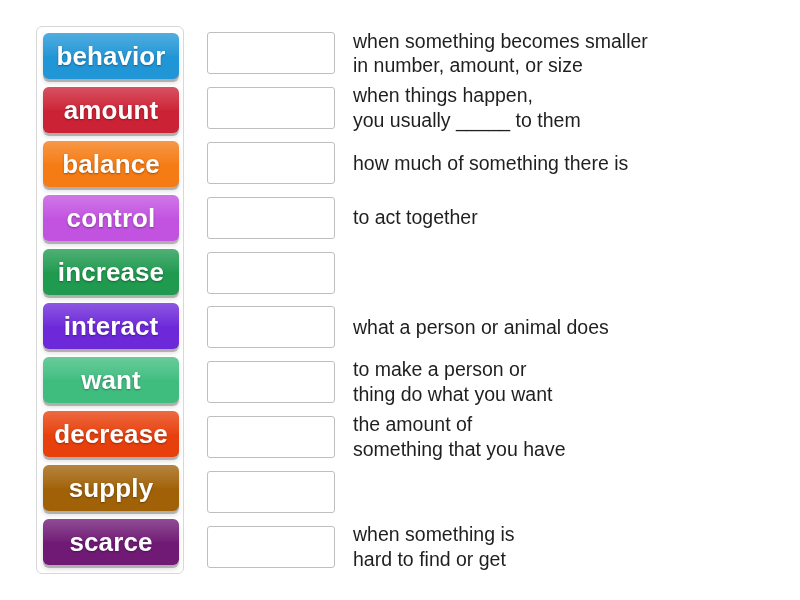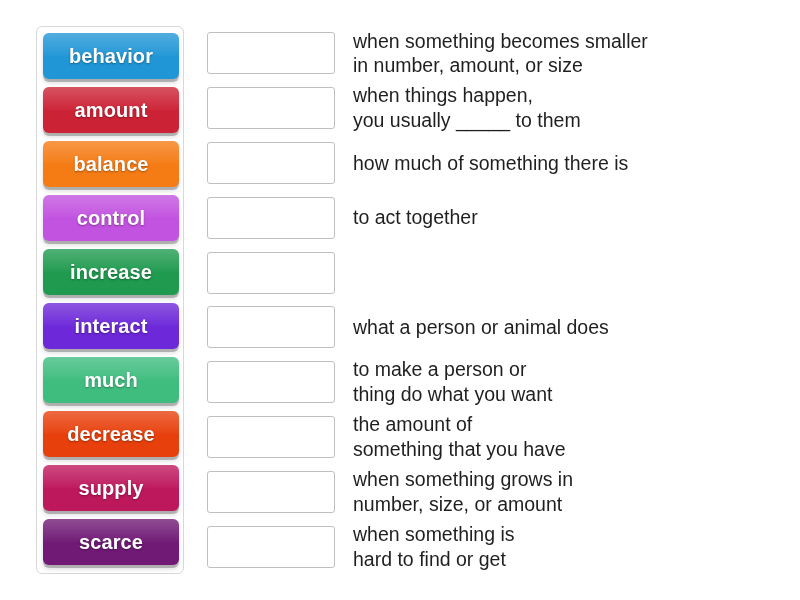--- a/index.html
+++ b/index.html
@@ -60,21 +60,21 @@
     left: 0; right: 0; top: 0;
     height: 50%;
     background: linear-gradient(to bottom, rgba(255,255,255,0.22), rgba(255,255,255,0.02));
     pointer-events: none;
   }
 
   .tile-label {
     position: relative;
     z-index: 2;
     color: #ffffff;
-    font-size: 20px;
+    font-size: 26px;
     font-weight: bold;
     letter-spacing: 0.1px;
     text-shadow: 0 1px 2px rgba(0,0,0,0.35);
     line-height: 1;
     white-space: nowrap;
   }
 
   
   .definition-list {
     position: absolute;
@@ -128,26 +128,26 @@
       <div class="tile" style="background: rgb(194, 82, 224);">
         <span class="tile-label">control</span>
       </div>
       <div class="tile" style="background: rgb(31, 154, 79);">
         <span class="tile-label">increase</span>
       </div>
       <div class="tile" style="background: #6d28d9;">
         <span class="tile-label">interact</span>
       </div>
       <div class="tile" style="background: rgb(63, 189, 127);">
-        <span class="tile-label">much</span>
+        <span class="tile-label">want</span>
       </div>
       <div class="tile" style="background: rgb(232, 64, 12);">
         <span class="tile-label">decrease</span>
       </div>
-      <div class="tile" style="background: #be185d;">
+      <div class="tile" style="background: #a16207;">
         <span class="tile-label">supply</span>
       </div>
       <div class="tile" style="background: #701a75;">
         <span class="tile-label">scarce</span>
       </div>
     </div>
 
   <div class="definition-list" id="definition-list">
       <div class="definition-row">
         <div class="drop-zone"></div>
@@ -179,22 +179,20 @@
         <div class="definition-text">to make a person or
 thing do what you want</div>
       </div>
       <div class="definition-row">
         <div class="drop-zone"></div>
         <div class="definition-text">the amount of
 something that you have</div>
       </div>
       <div class="definition-row">
         <div class="drop-zone"></div>
-        <div class="definition-text">when something grows in
-number, size, or amount</div>
       </div>
       <div class="definition-row">
         <div class="drop-zone"></div>
         <div class="definition-text">when something is
 hard to find or get</div>
       </div>
     </div>
 
 </div>
 

